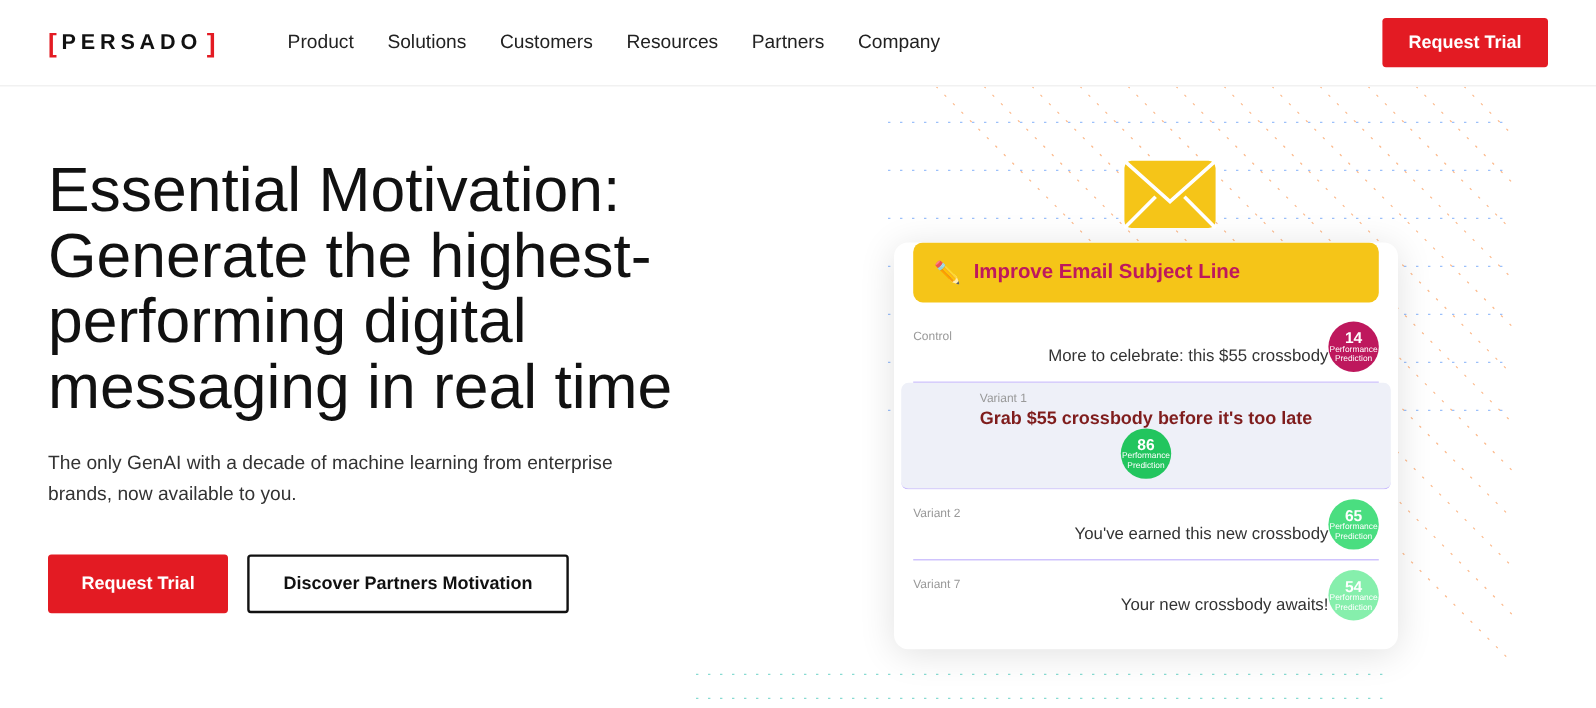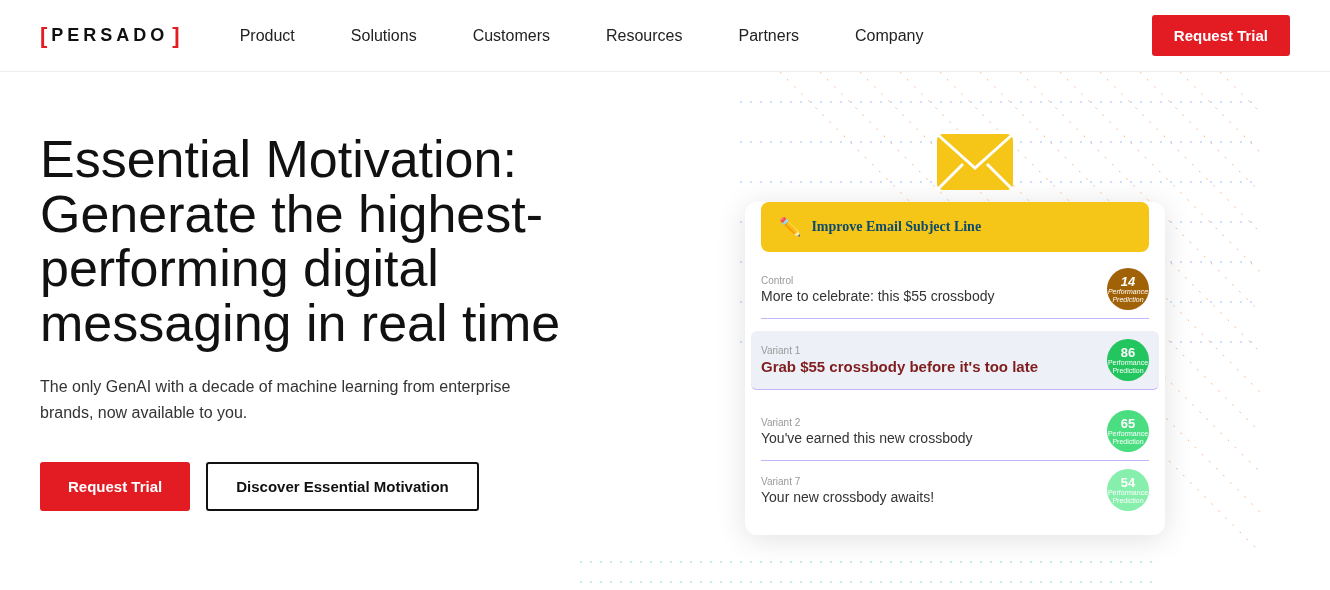--- a/index.html
+++ b/index.html
@@ -8,21 +8,21 @@
     
     nav {
       display: flex; align-items: center; padding: 0 40px;
       height: 72px; border-bottom: 1px solid #eee; position: relative; z-index: 10; background: #fff;
     }
     .logo {
       display: flex; align-items: center; margin-right: 60px; flex-shrink: 0;
     }
     .logo-bracket { color: #e31b23; font-weight: 700; font-size: 22px; }
     .logo-text { font-weight: 700; font-size: 18px; letter-spacing: 4px; color: #111; margin: 0 4px; }
-    .nav-links { display: flex; gap: 56px; flex: 1; }
+    .nav-links { display: flex; gap: 28px; flex: 1; }
     .nav-link {
       font-size: 16px; color: #222; text-decoration: none; font-weight: 400; cursor: pointer;
     }
     .nav-cta {
       background: #e31b23; color: #fff; padding: 12px 22px;
       font-size: 15px; font-weight: 700; border: none; cursor: pointer; border-radius: 3px; white-space: nowrap;
     }
 
     
     .hero {
@@ -65,41 +65,41 @@
       background: #fff; border-radius: 12px; box-shadow: 0 4px 30px rgba(0,0,0,0.12);
       width: 420px; padding: 0 0 16px 0; overflow: hidden;
     }
 
     
     .yellow-banner {
       background: #f5c518; margin: 0 16px 0 16px; border-radius: 8px;
       padding: 14px 18px; display: flex; align-items: center; gap: 10px; margin-bottom: 8px;
     }
     .pencil-icon { font-size: 18px; }
-    .yellow-banner-text { font-size: 14px; font-weight: 700; color: #0c4a6e; font-family: Liberation Serif, serif; }
+    .yellow-banner-text { font-size: 17px; font-weight: 700; color: #be185d; }
 
     
     .variants-list { padding: 0 16px; }
 
     .variant-row {
       padding: 8px 0; border-bottom: 1px solid #c4b5fd;
       display: flex; align-items: center; justify-content: space-between;
     }
     .variant-row:last-child { border-bottom: none; }
     .variant-left { flex: 1; }
     .variant-label { font-size: 10px; color: #999; margin-bottom: 2px; }
-    .variant-text { font-size: 14px; color: #333; }
-    .variant-row.highlighted { background: #eef0f8; border-radius: 6px; padding: 8px 10px; margin: 12px -10px; }
+    .variant-text { font-size: 14px; color: #333; text-align: right; }
+    .variant-row.highlighted { background: #eef0f8; border-radius: 6px; padding: 8px 10px; margin: 0 -10px; flex-direction: column; }
     .variant-row.highlighted .variant-text { font-weight: 700; color: #7f1d1d; font-size: 15px; }
 
     .perf-badge {
       display: flex; flex-direction: column; align-items: center;
       border-radius: 50%; width: 42px; height: 42px; justify-content: center; flex-shrink: 0;
     }
-    .perf-badge.orange { background: #a16207; font-style: italic; }
+    .perf-badge.orange { background: #be185d; }
     .perf-badge.green-86 { background: #22c55e; }
     .perf-badge.green-65 { background: #4ade80; }
     .perf-badge.green-54 { background: #86efac; }
     .perf-num { font-size: 13px; font-weight: 900; color: #fff; line-height: 1; }
     .perf-lbl { font-size: 7px; color: #fff; text-align: center; line-height: 1.1; }
   </style>
 </head>
 <body>
 
 <nav>
@@ -118,21 +118,21 @@
   </div>
   <button class="nav-cta">Request Trial</button>
 </nav>
 
 <div class="hero">
   <div class="hero-left">
     <h1 class="hero-headline">Essential Motivation: Generate the highest-performing digital messaging in real time</h1>
     <p class="hero-sub">The only GenAI with a decade of machine learning from enterprise brands, now available to you.</p>
     <div class="hero-buttons">
       <button class="btn-primary">Request Trial</button>
-      <button class="btn-secondary">Discover Essential Motivation</button>
+      <button class="btn-secondary">Discover Partners Motivation</button>
     </div>
   </div>
 
   <div class="hero-right">
 
     <div class="dots-bg">
       <svg width="680" height="530" viewBox="0 0 680 530" xmlns="http://www.w3.org/2000/svg" style="position:absolute;top:0;left:0;">
 
         <g opacity="0.5">
 

